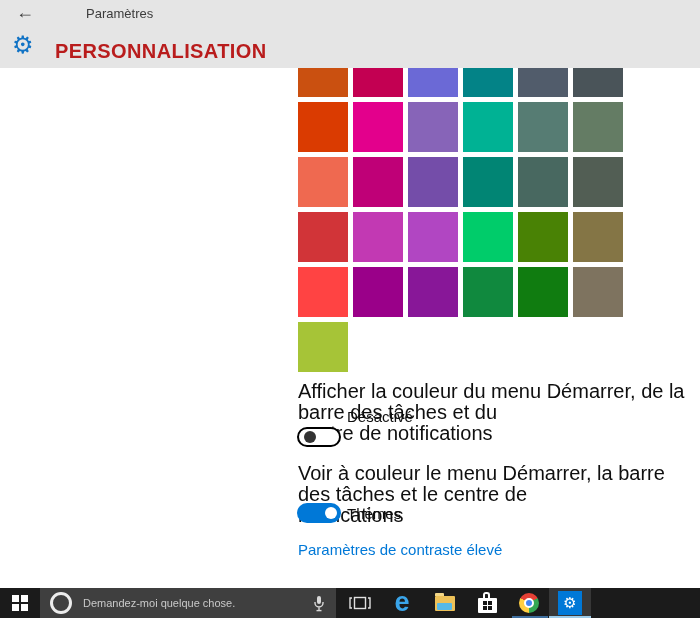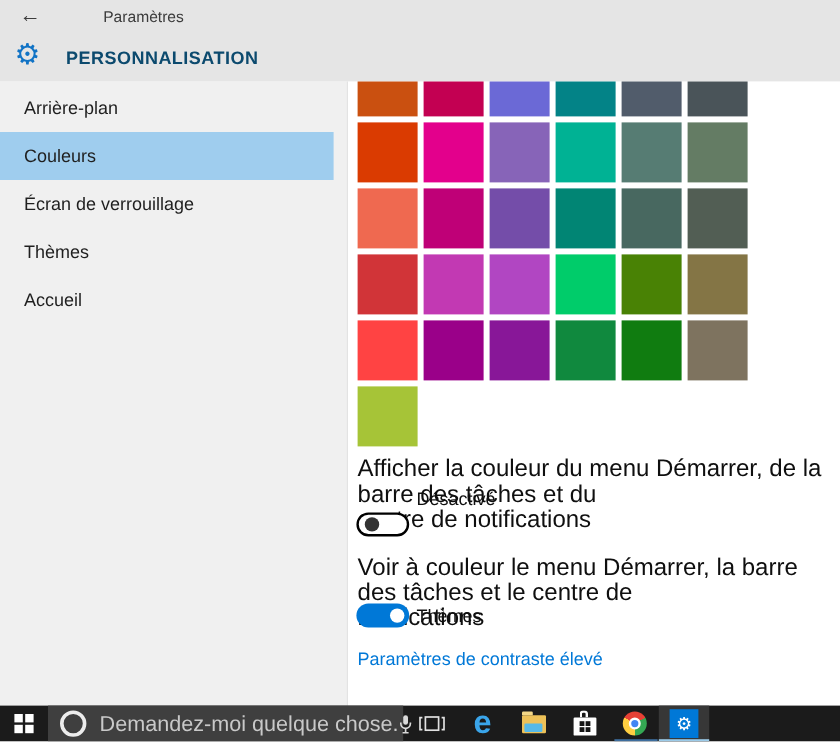--- a/index.html
+++ b/index.html
@@ -6,21 +6,21 @@
   .screen{
     position:relative;width:700px;height:618px;overflow:hidden;
     background:#ffffff;font-family:"Liberation Sans",sans-serif;
     -webkit-font-smoothing:antialiased;
   }
   
   .header{position:absolute;left:0;top:0;width:700px;height:68px;background:var(--header-bg);}
   .back-arrow{position:absolute;left:16px;top:2px;font-size:18px;color:#3c3c3c;cursor:pointer;}
   .titlebar-text{position:absolute;left:63px;top:6px;font-size:13px;color:#3c3c3c;margin-left:23px;}
   .gear-icon{position:absolute;left:12px;top:33px;font-size:24px;line-height:24px;color:#1173c5;font-family:"DejaVu Sans",sans-serif;}
-  .app-title{position:absolute;left:55px;top:40px;font-size:15px;font-weight:700;letter-spacing:.4px;color:#0c4a6e;}
+  .app-title{position:absolute;left:55px;top:40px;font-size:20px;font-weight:700;letter-spacing:.4px;color:#b91c1c;}
   
   .sidebar{position:absolute;left:0;top:68px;width:290px;height:520px;background:var(--sidebar-bg);border-right:1px solid #e3e3e3;box-sizing:border-box;}
   .side-list{position:absolute;left:0;top:2px;width:100%;}
   .side-item{height:40px;display:flex;align-items:center;padding-left:20px;font-size:15px;color:#1f1f1f;cursor:pointer;box-sizing:border-box;width:278px;}
   .side-item.selected{background:var(--selected-bg);}
   
   .content{position:absolute;left:290px;top:68px;width:410px;height:520px;background:#fff;overflow:hidden;}
   .palette{position:absolute;left:8px;top:-21px;}
   .swatch-row{display:flex;gap:5px;margin-bottom:5px;}
   .swatch{width:50px;height:50px;cursor:pointer;}
@@ -32,21 +32,21 @@
   .toggle.on .knob{position:absolute;right:4px;top:4px;width:12px;height:12px;border-radius:50%;background:#fff;}
   .toggle-state{position:absolute;left:57px;font-size:15px;color:#0f0f0f;}
   .hc-link{position:absolute;left:8px;font-size:15px;color:var(--link);text-decoration:none;cursor:pointer;}
   
   .taskbar{position:absolute;left:0;top:588px;width:700px;height:30px;background:var(--taskbar-bg);}
   .tb-btn{position:absolute;top:0;width:40px;height:30px;display:flex;align-items:center;justify-content:center;cursor:pointer;}
   .win-logo{width:16px;height:16px;display:grid;grid-template-columns:7px 7px;grid-template-rows:7px 7px;gap:2px;}
   .win-logo div{background:#fff;}
   .search{position:absolute;left:40px;top:0;width:296px;height:30px;background:var(--search-bg);display:flex;align-items:center;cursor:text;}
   .cortana-ring{width:16px;height:16px;border:3px solid #ececec;border-radius:50%;margin-left:10px;flex:0 0 auto;}
-  .search-ph{margin-left:11px;font-size:18px;color:#c9c9c9;white-space:nowrap;}
+  .search-ph{margin-left:11px;font-size:11px;color:#c9c9c9;white-space:nowrap;}
   .mic{margin-left:auto;margin-right:11px;flex:0 0 auto;display:block;}
   .edge-e{font-size:27px;line-height:27px;font-weight:700;color:#3aa5ea;margin-top:-2px;}
   .folder{position:relative;width:20px;height:15px;background:#edc158;border-radius:1px;}
   .folder::before{content:"";position:absolute;left:0;top:-3px;width:9px;height:3px;background:#f3d787;border-radius:1px 1px 0 0;}
   .folder::after{content:"";position:absolute;left:2px;bottom:1px;width:15px;height:7px;background:#56b9e8;border-radius:1px;}
   .store-bag{position:relative;width:19px;height:15px;background:#fff;border-radius:1px;margin-top:5px;}
   .store-bag::before{content:"";position:absolute;left:5px;top:-6px;width:7px;height:6px;border:2px solid #fff;border-bottom:none;border-radius:3px 3px 0 0;box-sizing:border-box;}
   .store-flag{position:absolute;left:5px;top:3px;width:9px;height:9px;display:grid;grid-template-columns:4px 4px;grid-template-rows:4px 4px;gap:1px;}
   .store-flag div{background:#151515;}
   .chrome{position:relative;width:20px;height:20px;border-radius:50%;background:conic-gradient(from -60deg,#e64135 0 120deg,#34a853 120deg 240deg,#ffce41 240deg 360deg);}
@@ -63,29 +63,20 @@
 
 <div class="screen">
 
   <div class="header">
     <span class="back-arrow">←</span>
     <span class="titlebar-text">Paramètres</span>
     <span class="gear-icon">⚙</span>
     <span class="app-title">PERSONNALISATION</span>
   </div>
 
-  <div class="sidebar">
-    <div class="side-list">
-        <div class="side-item">Arrière-plan</div>
-        <div class="side-item selected">Couleurs</div>
-        <div class="side-item">Écran de verrouillage</div>
-        <div class="side-item">Thèmes</div>
-        <div class="side-item">Accueil</div>
-      </div>
-  </div>
 
   <div class="content">
     <div class="palette">
         <div class="swatch-row">
           <div class="swatch" style="background: rgb(202, 80, 16);"></div>
           <div class="swatch" style="background: rgb(195, 0, 82);"></div>
           <div class="swatch" style="background: rgb(107, 105, 214);"></div>
           <div class="swatch" style="background: rgb(3, 131, 135);"></div>
           <div class="swatch" style="background: rgb(81, 92, 107);"></div>
           <div class="swatch" style="background: rgb(74, 84, 89);"></div>

